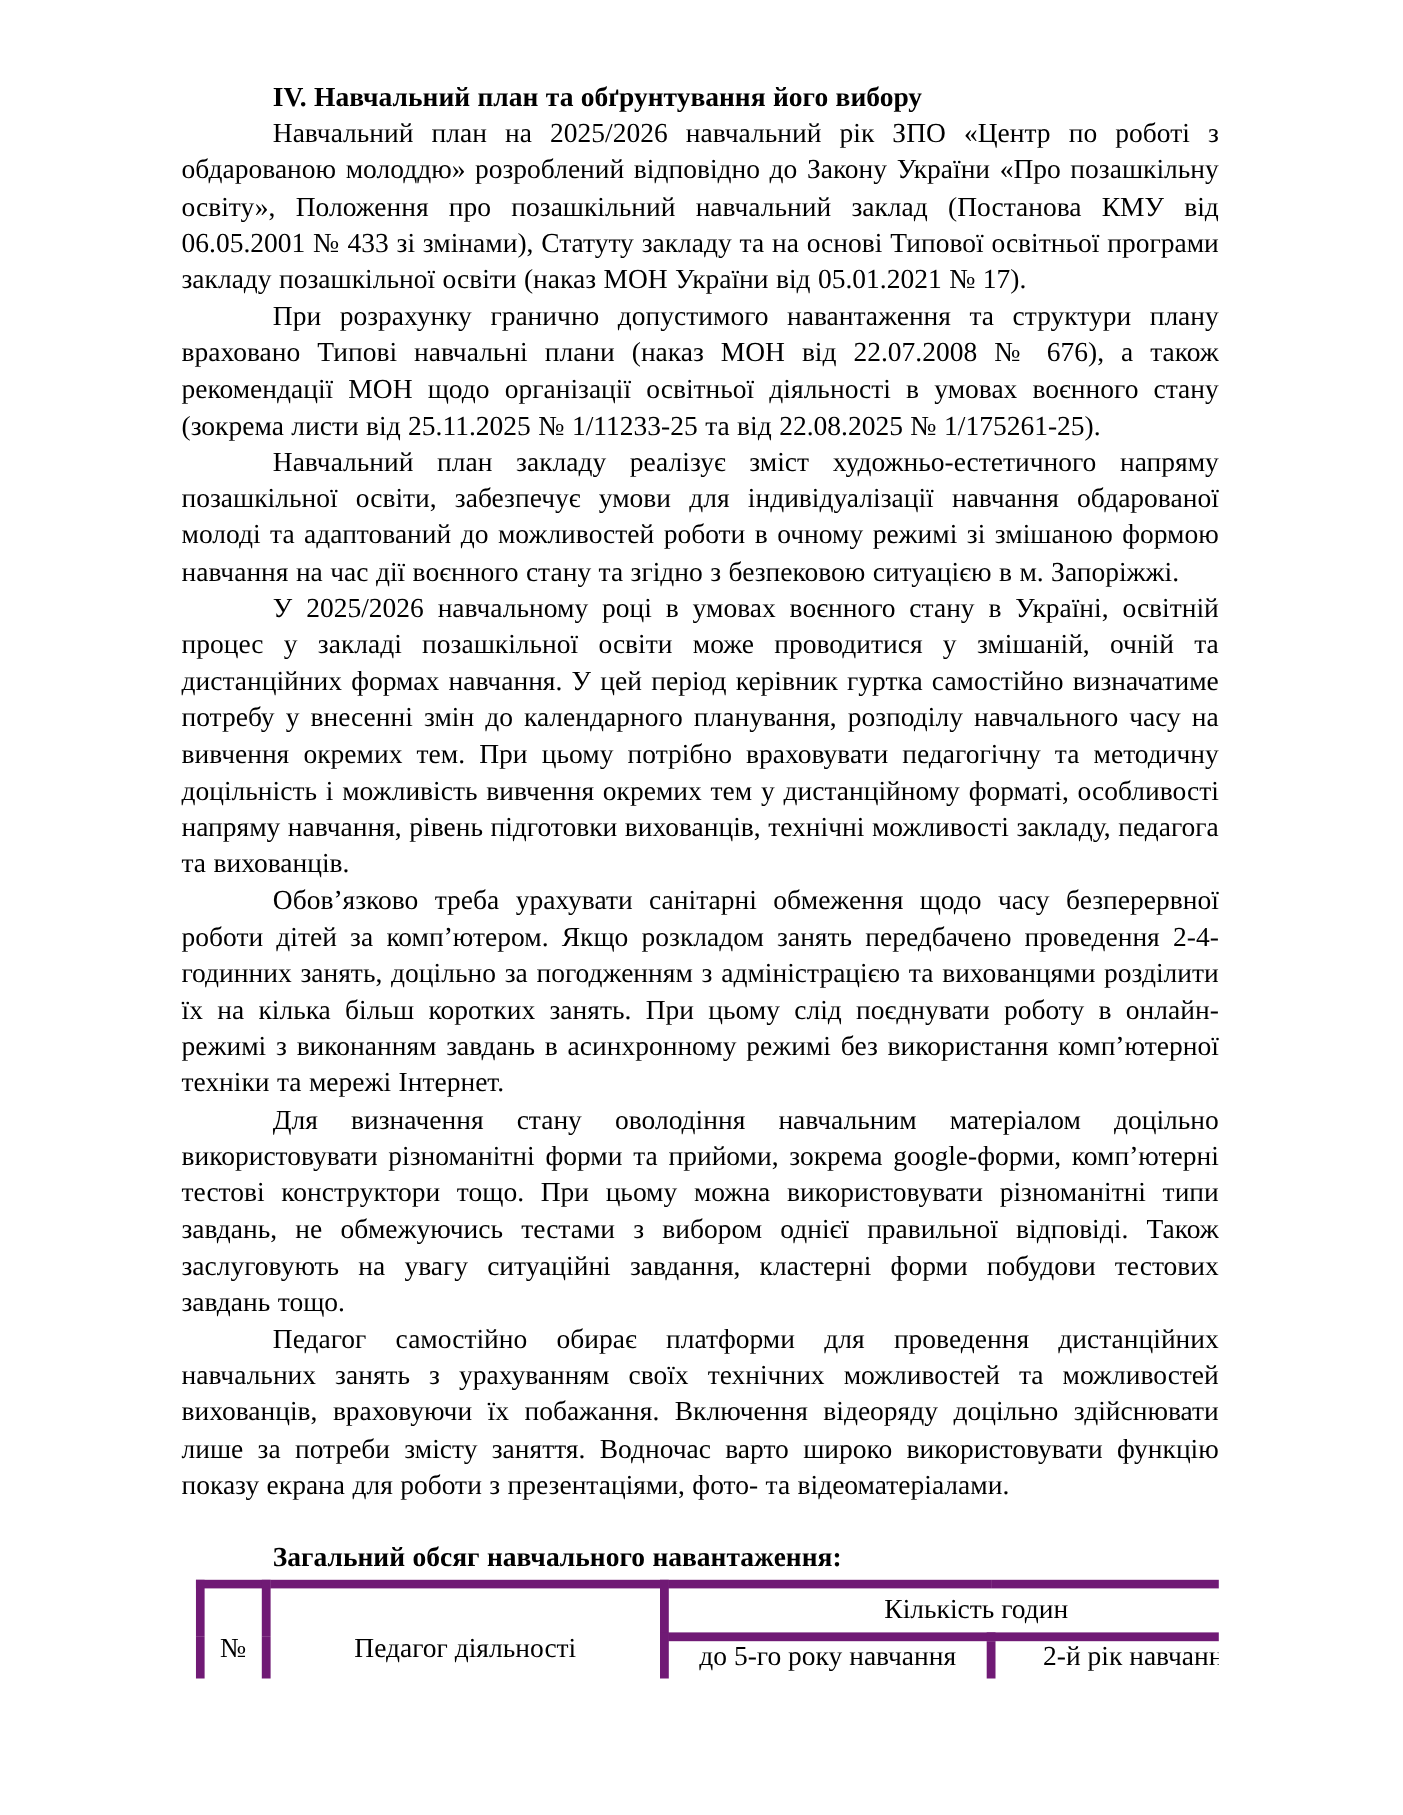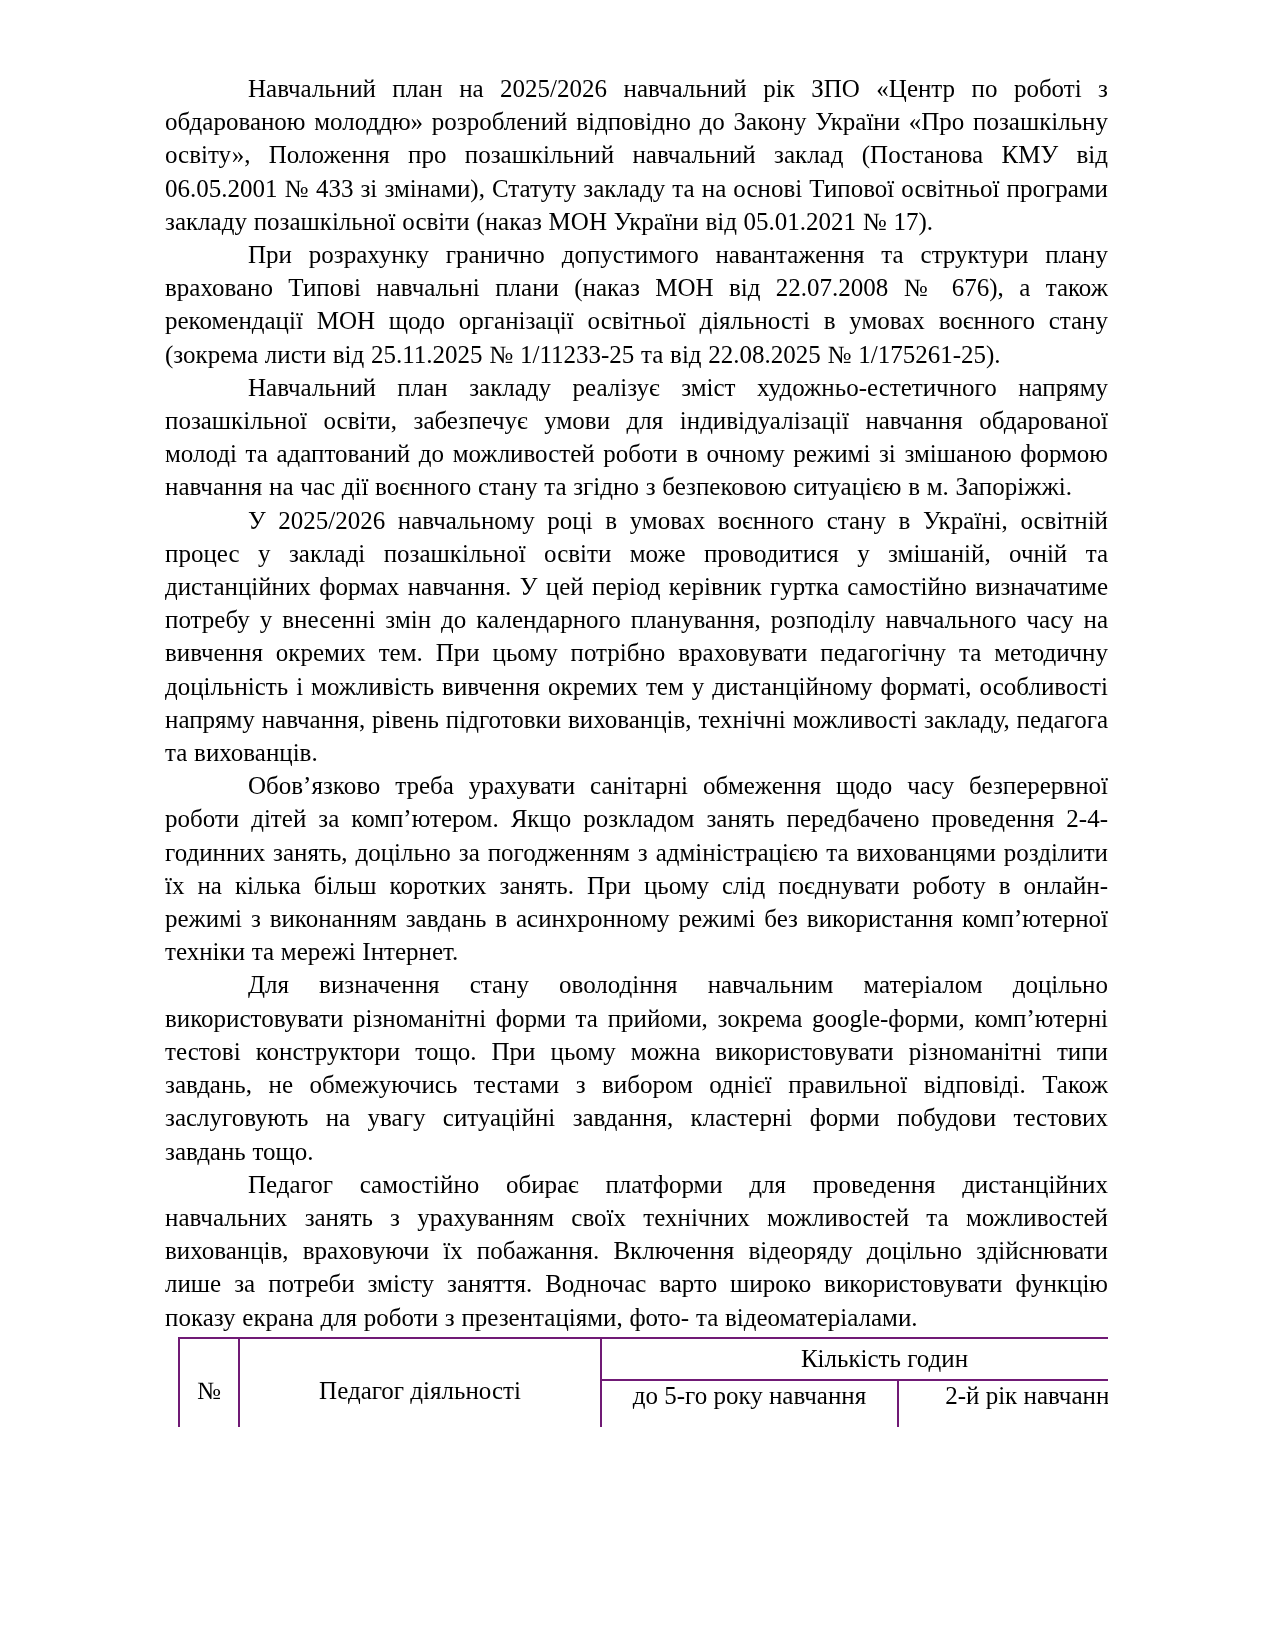--- a/index.html
+++ b/index.html
@@ -42,21 +42,21 @@
     overflow: hidden;
     margin-top: 3px;
     margin-left: 13px; 
   }
   table.load-table {
     border-collapse: collapse;
     table-layout: fixed;
     width: 989px;
   }
   table.load-table td {
-    border: 2px solid #701a75;
+    border: 8px solid #701a75;
     font-size: 25px;
     line-height: 30px;
     text-align: center;
     padding: 0;
     background: #ffffff;
     margin-top: 48px;
   }
   td.row-top {
     border-top: 3px solid #1a1a1a;
   }
@@ -72,29 +72,31 @@
     vertical-align: top;
     padding-top: 8px;
   }
 </style>
 </head>
 <body>
 
 <div class="page">
   <div class="content">
 
+    <p class="doc-heading">IV. Навчальний план та обґрунтування його вибору</p>
 
     <p>Навчальний план на 2025/2026 навчальний рік ЗПО «Центр по роботі з обдарованою молоддю» розроблений відповідно до Закону України «Про позашкільну освіту», Положення про позашкільний навчальний заклад (Постанова КМУ від 06.05.2001 № 433 зі змінами), Статуту закладу та на основі Типової освітньої програми закладу позашкільної освіти (наказ МОН України від 05.01.2021 № 17).</p>
     <p>При розрахунку гранично допустимого навантаження та структури плану враховано Типові навчальні плани (наказ МОН від 22.07.2008 № 676), а також рекомендації МОН щодо організації освітньої діяльності в умовах воєнного стану (зокрема листи від 25.11.2025 № 1/11233-25 та від 22.08.2025 № 1/175261-25).</p>
     <p>Навчальний план закладу реалізує зміст художньо-естетичного напряму позашкільної освіти, забезпечує умови для індивідуалізації навчання обдарованої молоді та адаптований до можливостей роботи в очному режимі зі змішаною формою навчання на час дії воєнного стану та згідно з безпековою ситуацією в м. Запоріжжі.</p>
     <p>У 2025/2026 навчальному році в умовах воєнного стану в Україні, освітній процес у закладі позашкільної освіти може проводитися у змішаній, очній та дистанційних формах навчання. У цей період керівник гуртка самостійно визначатиме потребу у внесенні змін до календарного планування, розподілу навчального часу на вивчення окремих тем. При цьому потрібно враховувати педагогічну та методичну доцільність і можливість вивчення окремих тем у дистанційному форматі, особливості напряму навчання, рівень підготовки вихованців, технічні можливості закладу, педагога та вихованців.</p>
     <p>Обов’язково треба урахувати санітарні обмеження щодо часу безперервної роботи дітей за комп’ютером. Якщо розкладом занять передбачено проведення 2-4-годинних занять, доцільно за погодженням з адміністрацією та вихованцями розділити їх на кілька більш коротких занять. При цьому слід поєднувати роботу в онлайн-режимі з виконанням завдань в асинхронному режимі без використання комп’ютерної техніки та мережі Інтернет.</p>
     <p>Для визначення стану оволодіння навчальним матеріалом доцільно використовувати різноманітні форми та прийоми, зокрема google-форми, комп’ютерні тестові конструктори тощо. При цьому можна використовувати різноманітні типи завдань, не обмежуючись тестами з вибором однієї правильної відповіді. Також заслуговують на увагу ситуаційні завдання, кластерні форми побудови тестових завдань тощо.</p>
     <p>Педагог самостійно обирає платформи для проведення дистанційних навчальних занять з урахуванням своїх технічних можливостей та можливостей вихованців, враховуючи їх побажання. Включення відеоряду доцільно здійснювати лише за потреби змісту заняття. Водночас варто широко використовувати функцію показу екрана для роботи з презентаціями, фото- та відеоматеріалами.</p>
 
+    <p class="doc-heading load-heading">Загальний обсяг навчального навантаження:</p>
 
 
     <div class="table-clip">
       <table class="load-table">
         <colgroup>
           <col style="width:60px">
           <col style="width:362px">
           <col style="width:297px">
           <col style="width:270px">
         </colgroup>

